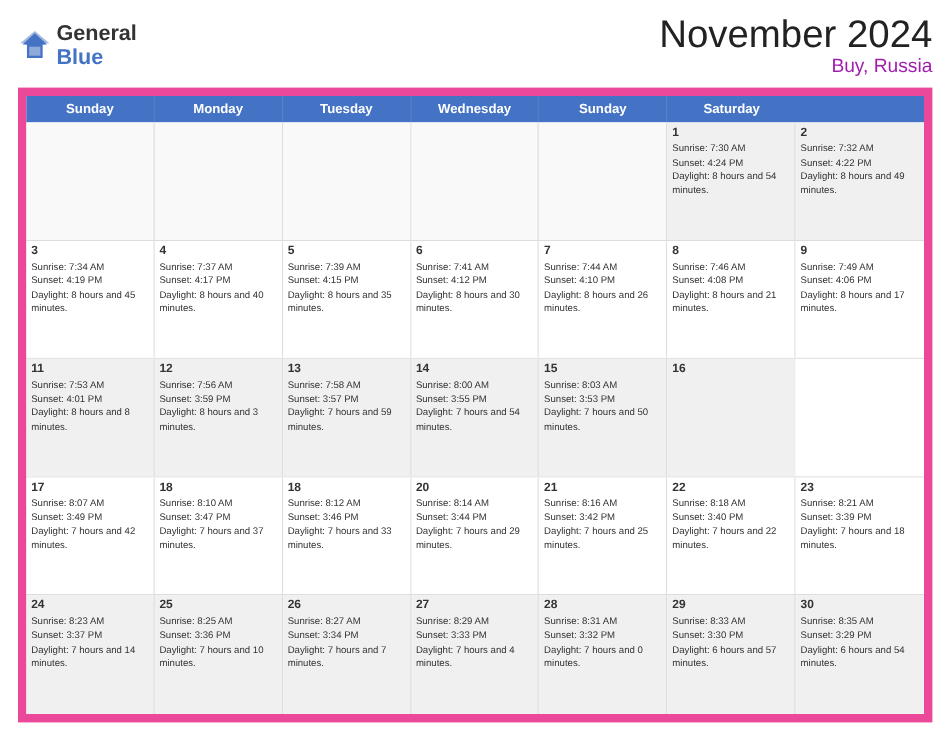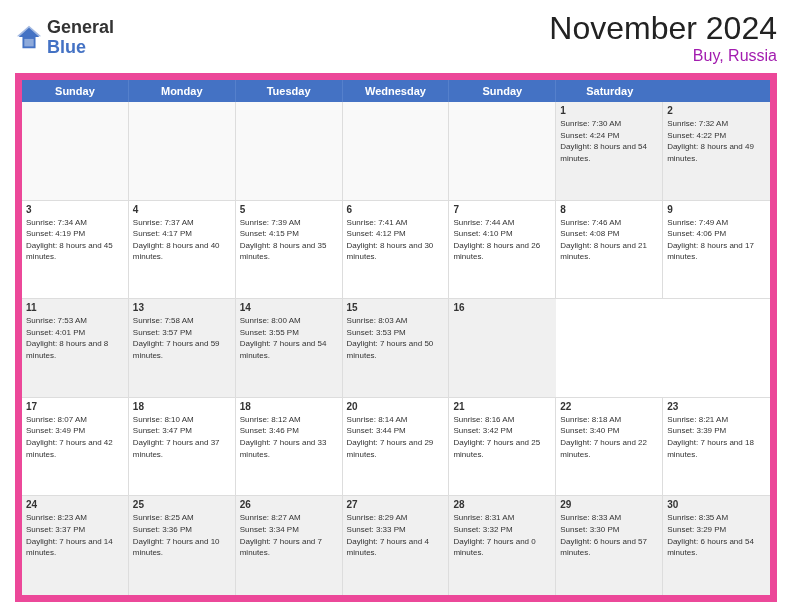--- a/index.html
+++ b/index.html
@@ -184,20 +184,24 @@
             <span class="day-num">9</span>
             <div class="day-info">Sunrise: 7:49 AM<br>Sunset: 4:06 PM<br>Daylight: 8 hours and 17 minutes.</div>
           </div>
         </div>
         <div class="cal-week">
           <div class="cal-cell shaded">
             <span class="day-num">11</span>
             <div class="day-info">Sunrise: 7:53 AM<br>Sunset: 4:01 PM<br>Daylight: 8 hours and 8 minutes.</div>
           </div>
           <div class="cal-cell shaded">
+            <span class="day-num">12</span>
+            <div class="day-info">Sunrise: 7:56 AM<br>Sunset: 3:59 PM<br>Daylight: 8 hours and 3 minutes.</div>
+          </div>
+          <div class="cal-cell shaded">
             <span class="day-num">13</span>
             <div class="day-info">Sunrise: 7:58 AM<br>Sunset: 3:57 PM<br>Daylight: 7 hours and 59 minutes.</div>
           </div>
           <div class="cal-cell shaded">
             <span class="day-num">14</span>
             <div class="day-info">Sunrise: 8:00 AM<br>Sunset: 3:55 PM<br>Daylight: 7 hours and 54 minutes.</div>
           </div>
           <div class="cal-cell shaded">
             <span class="day-num">15</span>
             <div class="day-info">Sunrise: 8:03 AM<br>Sunset: 3:53 PM<br>Daylight: 7 hours and 50 minutes.</div>

